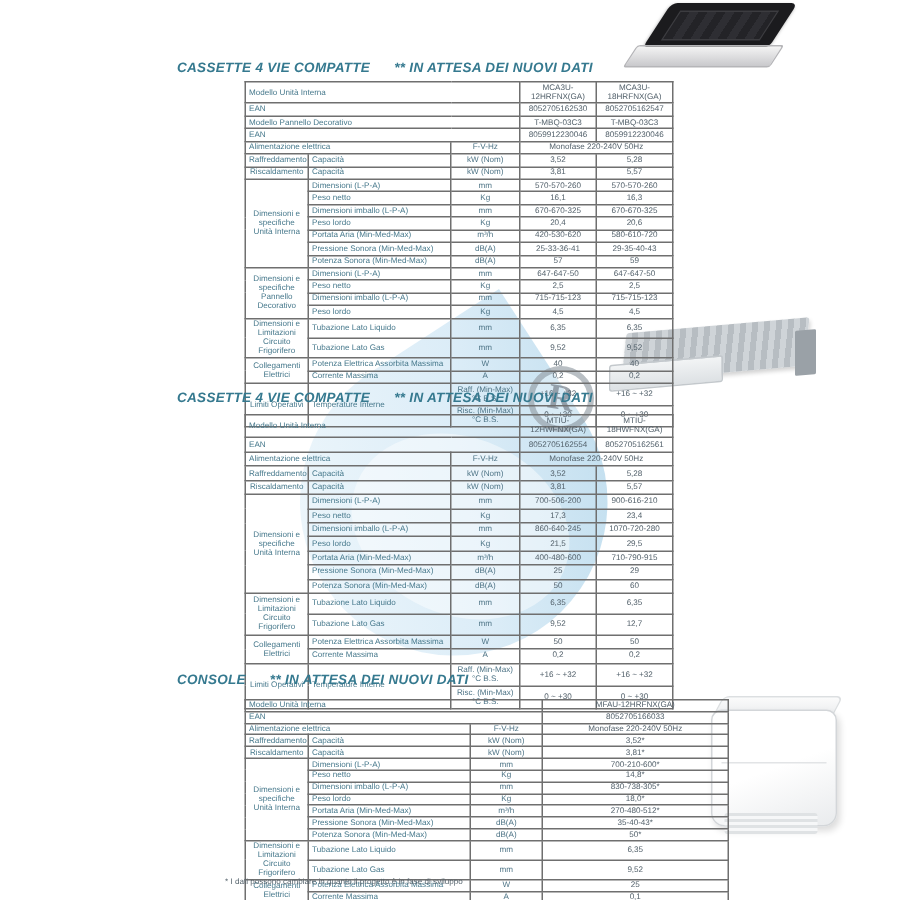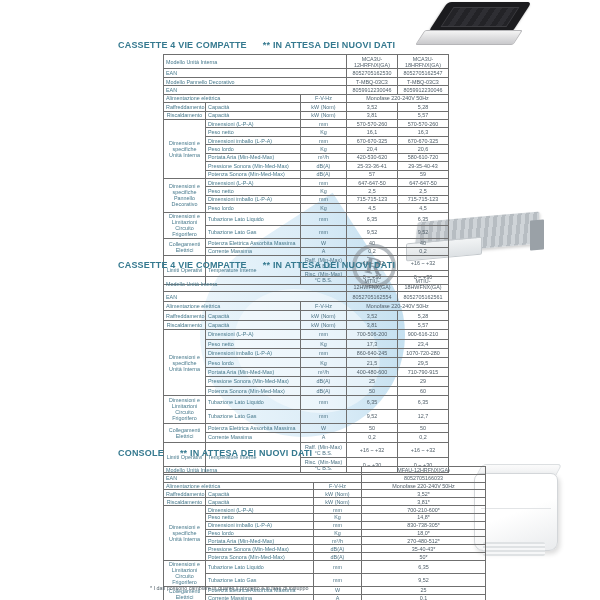--- a/index.html
+++ b/index.html
@@ -78,21 +78,21 @@
   .console .grill{
     position:absolute;left:8px;top:68px;width:62px;height:14px;
     background:repeating-linear-gradient(180deg,#dfe2e4 0 2px,#f6f7f8 2px 4px);
     border-radius:2px;
   }
   .console .seam{position:absolute;left:6px;top:34px;width:70px;height:1px;background:#e2e4e6;}
 
   
   .section-title{
     position:absolute;left:118px;z-index:2;font-weight:bold;font-size:9px;
-    color:#35798F;letter-spacing:0.2px;white-space:nowrap;
+    color:#35798F;letter-spacing:0.2px;white-space:nowrap;font-style:italic;
   }
   .section-title .note{margin-left:16px;}
   #title-0{top:40px;}
   #title-1{top:260px;}
   #title-2{top:448px;}
 
   
   table.spec{
     position:absolute;left:163px;z-index:2;border-collapse:collapse;table-layout:fixed;
     background:transparent;

